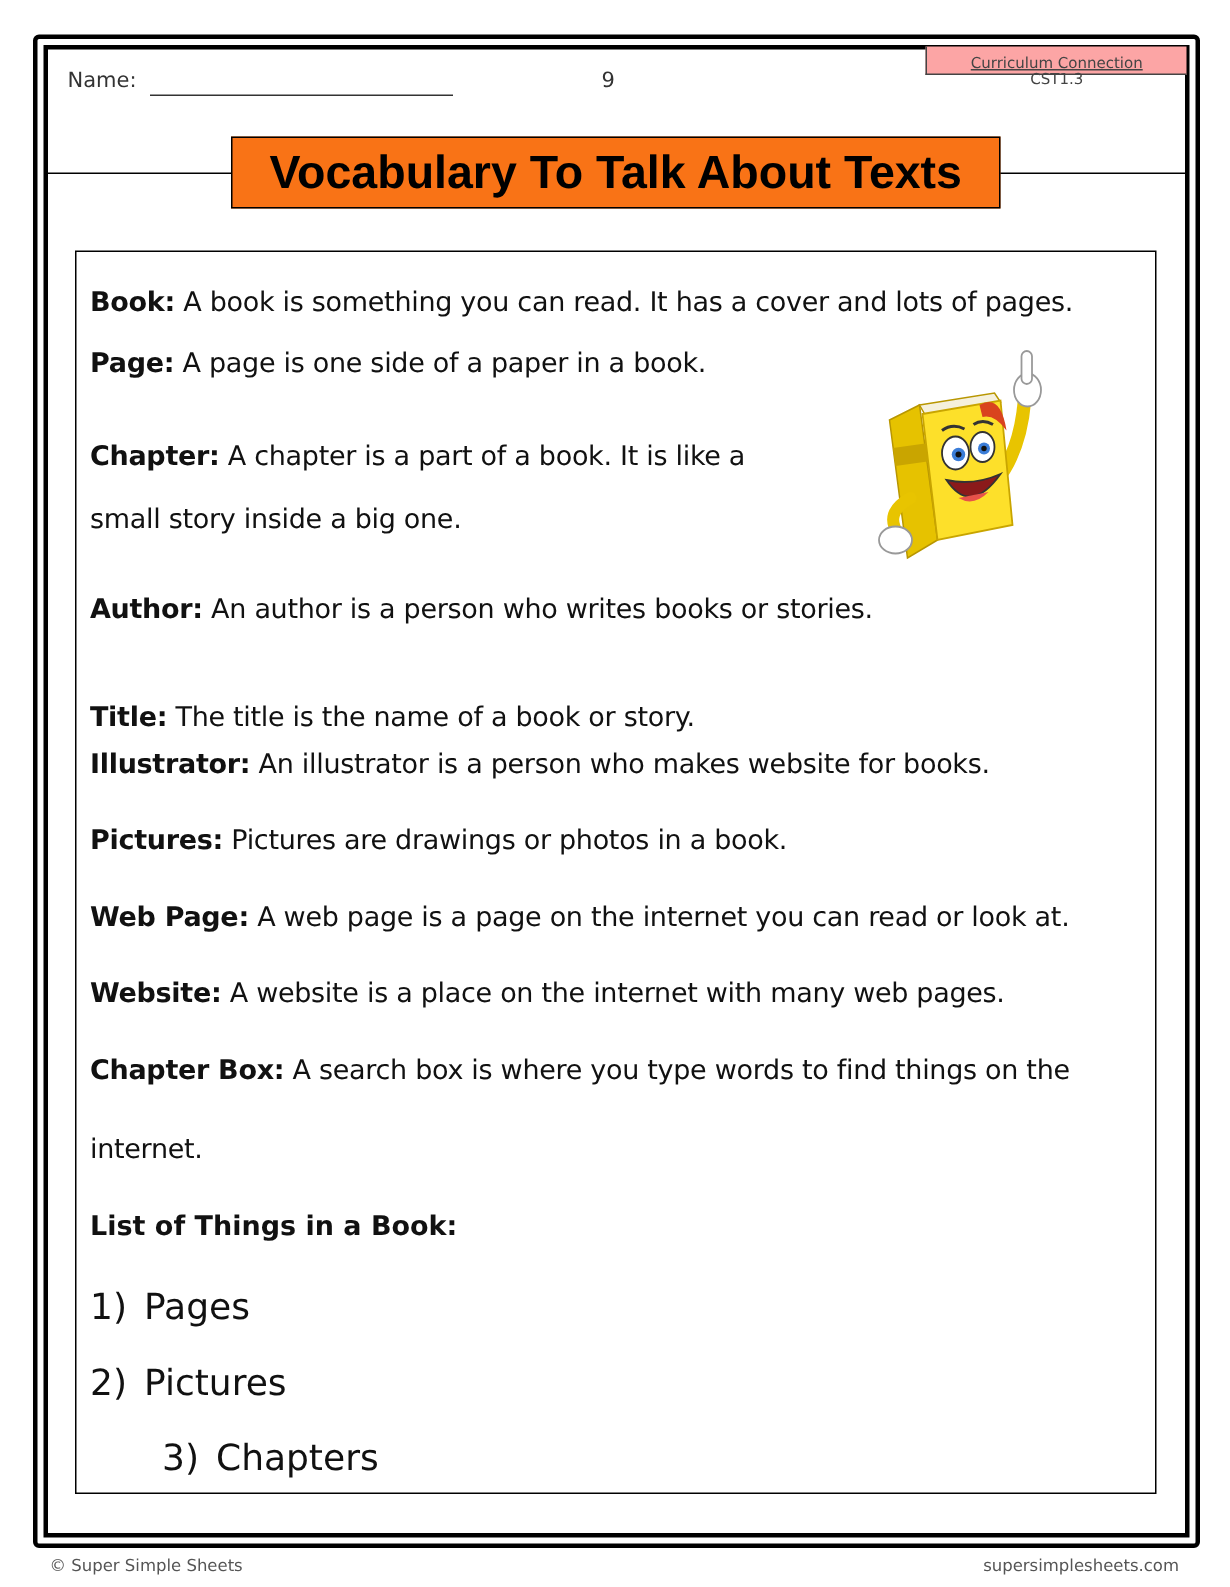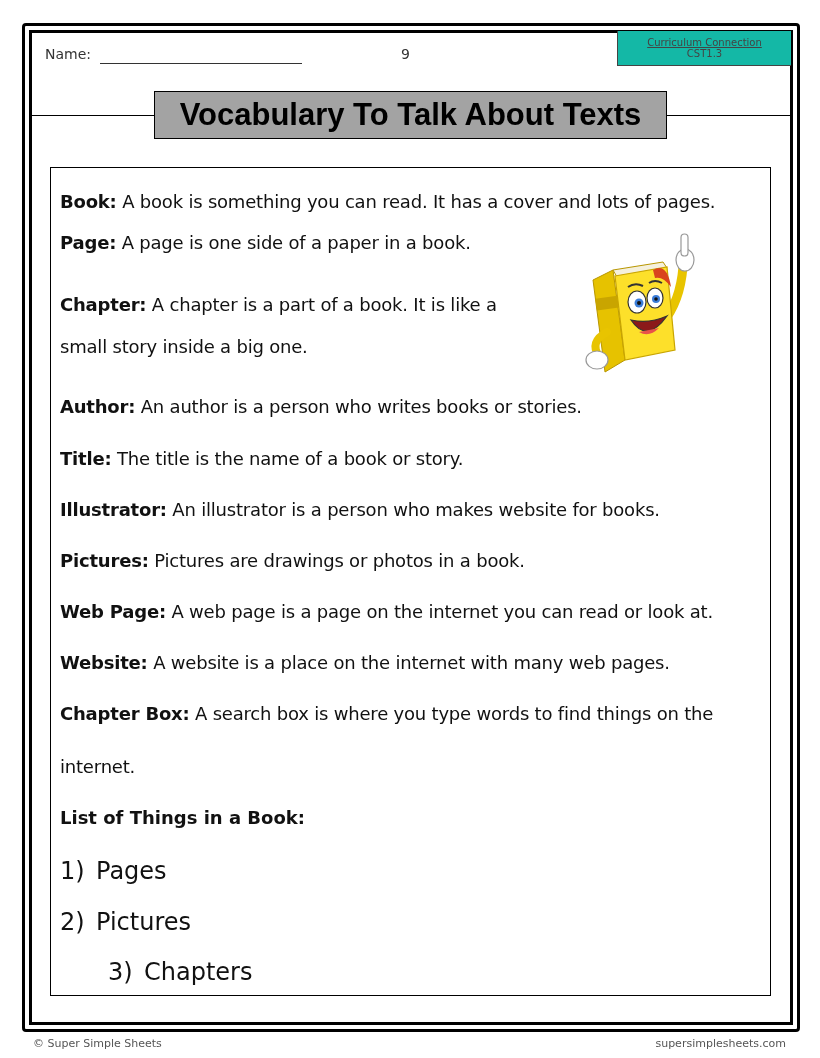--- a/index.html
+++ b/index.html
@@ -8,30 +8,30 @@
 
     .outer-frame { position: absolute; left: 22px; top: 23px; width: 778px; height: 1009px;
                    border: 3px solid #000; border-radius: 4px; box-sizing: border-box; }
     .inner-frame { position: absolute; left: 29px; top: 30px; width: 764px; height: 995px;
                    border: 3px solid #000; box-sizing: border-box; }
 
     .name-label { position: absolute; left: 45px; top: 46px; font-size: 14px; color: #333; }
     .name-line { position: absolute; left: 100px; top: 63px; width: 202px; border-bottom: 1px solid #333; }
     .page-number { position: absolute; left: 401px; top: 46px; font-size: 14px; color: #333; }
 
-    .curriculum-box { position: absolute; left: 617px; top: 31px; width: 174px; height: 35px;
-                      background: #14b8a6; border-left: 1px solid #444; border-bottom: 1px solid #444;
+    .curriculum-box { position: absolute; left: 617px; top: 31px; width: 174px; height: 19px;
+                      background: #fca5a5; border-left: 1px solid #444; border-bottom: 1px solid #444;
                       box-sizing: border-box; text-align: center; font-size: 10px; color: #444;
                       line-height: 11px; padding-top: 6px; }
     .curriculum-title { text-decoration: underline; display: block; }
     .curriculum-code { display: block; }
 
     .title-rule { position: absolute; left: 32px; top: 115px; width: 758px; border-top: 1px solid #000; }
     .title-box { position: absolute; left: 154px; top: 91px; width: 513px; height: 48px;
-                 border: 1.5px solid #000; background: #a3a3a3; box-sizing: border-box;
+                 border: 1.5px solid #000; background: #f97316; box-sizing: border-box;
                  text-align: center; font-family: "Liberation Sans", sans-serif; font-weight: bold;
                  font-size: 31px; line-height: 45px; color: #000; }
 
     .content-box { position: absolute; left: 50px; top: 167px; width: 721px; height: 829px;
                    border: 1px solid #000; box-sizing: border-box; }
 
     .entry { position: absolute; left: 60px; font-size: 18px; color: #111; white-space: nowrap;
              font-family: "DejaVu Sans", sans-serif; letter-spacing: -0.2px; }
     .entry .term { font-weight: bold; }
 
@@ -72,21 +72,21 @@
 </div>
 <div class="entry" style="top:294px;">
   <span class="term">Chapter:</span><span> A chapter is a part of a book. It is like a</span>
 </div>
 <div class="entry" style="top:336px;">
   <span class="term"></span><span>small story inside a big one.</span>
 </div>
 <div class="entry" style="top:396px;">
   <span class="term">Author:</span><span> An author is a person who writes books or stories.</span>
 </div>
-<div class="entry" style="top:448px;">
+<div class="entry" style="top:468px;">
   <span class="term">Title:</span><span> The title is the name of a book or story.</span>
 </div>
 <div class="entry" style="top:499px;">
   <span class="term">Illustrator:</span><span>  An illustrator  is a person who makes website for books.</span>
 </div>
 <div class="entry" style="top:550px;">
   <span class="term">Pictures:</span><span> Pictures are drawings or photos in a book.</span>
 </div>
 <div class="entry" style="top:601px;">
   <span class="term">Web Page:</span><span> A web page is a page on the internet you can read or look at.</span>

